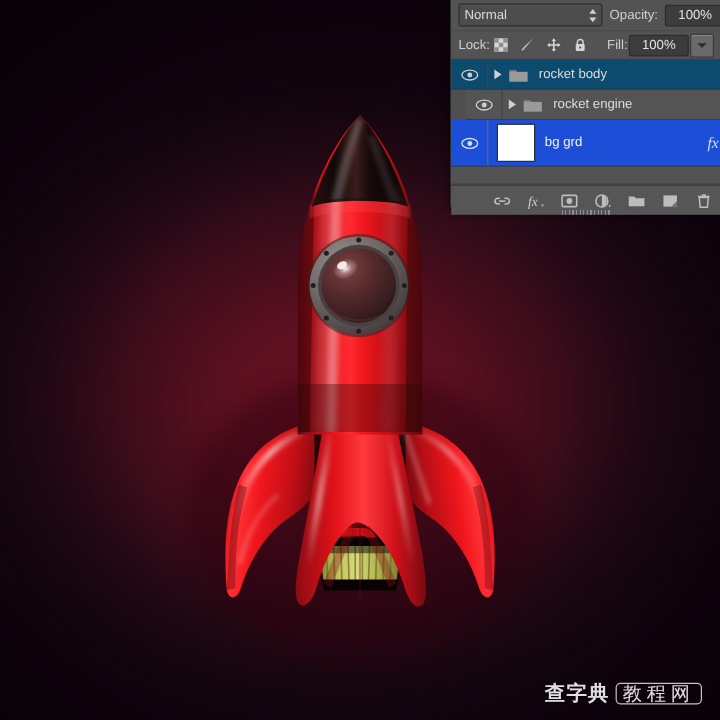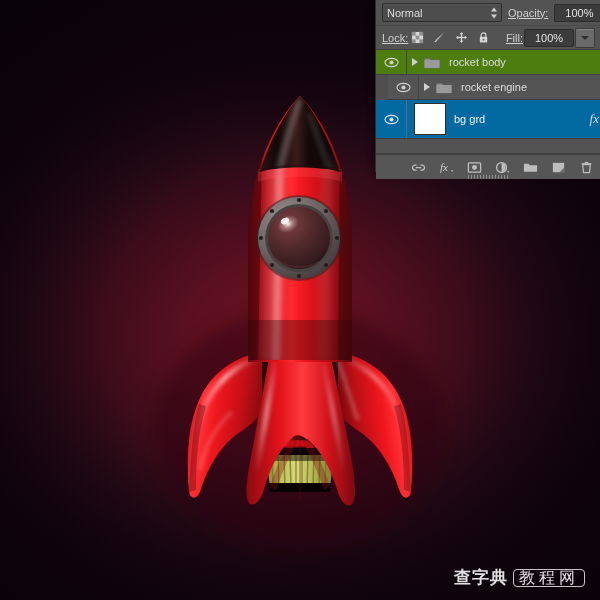--- a/index.html
+++ b/index.html
@@ -74,21 +74,21 @@
   }
   .blend-select .caret{
     position:absolute;right:4px;top:50%;transform:translateY(-50%);
     width:7px;height:11px;display:flex;flex-direction:column;
     justify-content:space-between;align-items:center;
   }
   .caret .up,.caret .dn{width:0;height:0;border-left:3.5px solid transparent;border-right:3.5px solid transparent;}
   .caret .up{border-bottom:4px solid #cfcfcf;}
   .caret .dn{border-top:4px solid #cfcfcf;}
 
-  .lbl{color:#cfcfcf;font-size:11px;white-space:nowrap;text-decoration:underline;}
+  .lbl{color:#cfcfcf;font-size:11px;white-space:nowrap;}
   .num-field{
     height:16px;min-width:40px;background:#3c3c3c;border:1px solid #2c2c2c;
     border-radius:2px;display:flex;align-items:center;justify-content:center;
     color:#e2e2e2;font-size:11px;padding:0 4px;
   }
   .num-btn{
     width:18px;height:18px;background:#6a6a6a;border:1px solid #3a3a3a;border-radius:2px;
     display:flex;align-items:center;justify-content:center;
     box-shadow:inset 0 1px 0 rgba(255,255,255,.18);
   }
@@ -101,25 +101,25 @@
   }
   .lock-icons{display:flex;align-items:center;gap:9px;margin-left:2px;}
   .ic{width:13px;height:13px;display:block;}
   .spacer{flex:1;}
 
   
   .layers{background:#4f4f4f;}
   .layer-row{
     height:24px;display:flex;align-items:center;
     border-bottom:1px solid #3d3d3d;
-    background:#4d7c0f;
+    background:#0c4a6e;
     position:relative;
   }
   .layer-row.alt{background:#545454;margin-left:12px;}
-  .layer-row.selected{background:#0369a1;}
+  .layer-row.selected{background:#1d4ed8;}
   .layer-row.tall{height:38px;}
   .eye-cell{width:30px;display:flex;align-items:center;justify-content:center;
     border-right:1px solid #454545;height:100%;}
   .eye-cell.sel{border-right:1px solid #5b6a7c;}
   .arrow-cell{width:16px;display:flex;align-items:center;justify-content:center;}
   .tri-right{width:0;height:0;border-top:4px solid transparent;border-bottom:4px solid transparent;border-left:6px solid #d0d0d0;}
   .folder-ic{width:16px;height:13px;margin-left:1px;}
   .layer-name{margin-left:9px;color:#dcdcdc;font-size:11px;white-space:nowrap;}
   .layer-row.selected .layer-name{color:#f2f2f2;}
   .thumb{

